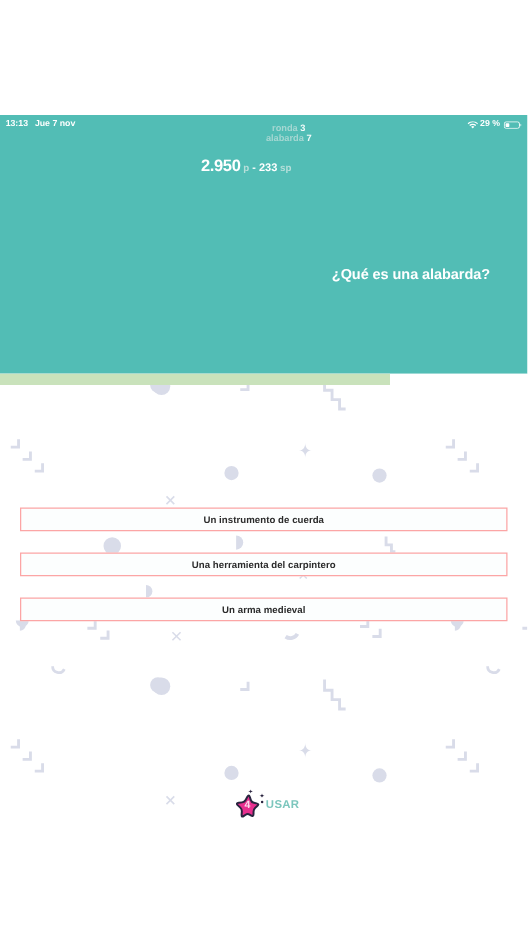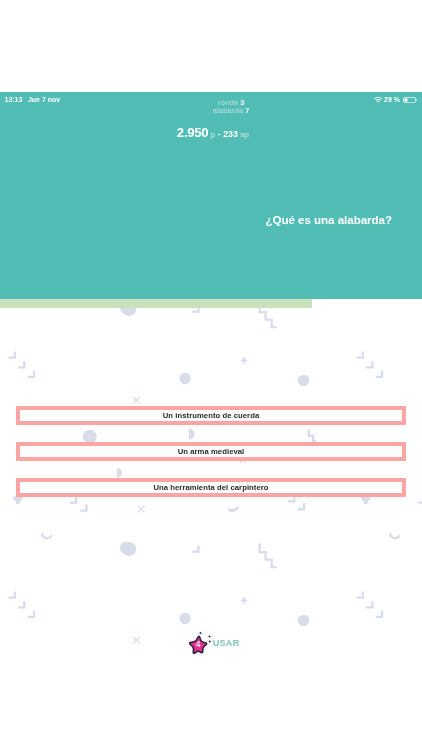--- a/index.html
+++ b/index.html
@@ -11,40 +11,40 @@
   .statusbar{position:absolute;left:0;top:0;width:422px;height:15px;}
   .sb-left{position:absolute;left:4.5px;top:4px;display:flex;align-items:baseline;gap:5.5px;}
   .sb-left span{color:#ffffff;font-size:7px;font-weight:bold;letter-spacing:0;line-height:8px;}
   .sb-right{position:absolute;right:4px;top:4px;display:flex;align-items:center;gap:3.4px;}
   .sb-right .pct{color:#fff;font-size:7px;font-weight:bold;line-height:8px;}
 
   .meta{position:absolute;left:0;top:7px;width:422px;text-align:center;}
   .meta-line{font-size:7.4px;line-height:8.2px;color:#a4d7d2;font-weight:600;padding-left:40px;}
   .meta-line b{color:#f2fbfa;font-weight:bold;}
 
-  .score{position:absolute;left:16px;top:32.5px;width:394px;text-align:center;color:#fff;white-space:nowrap;
+  .score{position:absolute;left:0;top:32.5px;width:394px;text-align:center;color:#fff;white-space:nowrap;
          display:flex;align-items:baseline;justify-content:center;}
   .score .big{font-size:13.2px;font-weight:bold;letter-spacing:-.3px;}
   .score .unit{font-size:7.8px;font-weight:600;color:#b6dfda;margin-left:2.2px;}
   .score .dash{font-size:8.5px;font-weight:bold;color:#ffffff;margin-left:2.5px;}
   .score .mid{font-size:8.8px;font-weight:bold;color:#ffffff;margin-left:2.5px;}
 
   .question{position:absolute;left:0;top:121px;width:392px;text-align:right;color:#fff;
             font-size:11.6px;font-weight:bold;letter-spacing:-.05px;}
 
   
   .progress{position:absolute;left:0;top:299px;width:422px;height:9px;background:#ffffff;}
   .progress-fill{position:absolute;left:0;top:0;height:9px;width:312px;background:#c9e2bb;}
 
   
   .pattern{position:absolute;left:0;top:308px;width:422px;height:345px;overflow:hidden;}
 
   
   .answers{position:absolute;left:16px;top:406px;width:390px;}
-  .ans{box-sizing:border-box;width:390px;height:18.5px;border:4px solid #fca5a5;background:#fcfefe;
+  .ans{box-sizing:border-box;width:390px;height:18.5px;border:1px solid #fca5a5;background:#fcfefe;
        display:flex;align-items:center;justify-content:center;
        font-size:7.7px;font-weight:bold;color:#2b2b2b;letter-spacing:.05px;margin-bottom:17.7px;}
 
   
   .logo{position:absolute;left:182.5px;top:629px;width:56px;height:26px;}
   .logo-star{position:absolute;left:1px;top:1px;}
   .logo .star-num{font-family:"Liberation Sans",sans-serif;font-size:8.4px;font-weight:bold;fill:#ffffff;fill-opacity:.82;}
   .logo .word{position:absolute;left:30.2px;top:9.0px;color:#7cc6bd;font-size:9.1px;font-weight:700;letter-spacing:.25px;line-height:10px;}
 </style>
 </head>
@@ -400,22 +400,22 @@
           <rect x="484.59999999999997" y="440.375" width="9.2" height="1.25" fill="#d9dce9"></rect>
         </g>
         <path d="M587.2635807428715 439.75577250228713 A8 8 0 0 1 575.6113885091917 442.5532163543119 L577.3321178182448 440.09576022144495 A5 5 0 0 0 584.6147379642947 438.3473578139295 z" fill="#d9dce9"></path>
         <circle cx="477.2" cy="481" r="7" fill="#d9dce9"></circle>
         <path d="M400.4378467222199 467.7357095704442 A6 6 0 0 1 389.00365503788544 464.99060301978506 L391.20231485732745 465.06738191253055 A3.8 3.8 0 0 0 398.44396959073924 466.8059493946147 z" fill="#d9dce9"></path>
       </svg>
   </div>
 
   <div class="answers">
     <div class="ans">Un instrumento de cuerda</div>
+    <div class="ans">Una herramienta del carpintero</div>
     <div class="ans">Un arma medieval</div>
-    <div class="ans">Una herramienta del carpintero</div>
   </div>
 
   <div class="logo">
     <svg class="logo-star" width="30" height="28" viewBox="-2 -2 30 28">
       <g>
         <path d="M14.50 -0.65 C14.50 0.40,15.26 1.10,16.40 1.10 C15.26 1.10,14.50 1.80,14.50 2.85 C14.50 1.80,13.74 1.10,12.60 1.10 C13.74 1.10,14.50 0.40,14.50 -0.65z" fill="#2b2540"></path>
         <path d="M23.60 2.65 C23.60 3.76,24.40 4.50,25.60 4.50 C24.40 4.50,23.60 5.24,23.60 6.35 C23.60 5.24,22.80 4.50,21.60 4.50 C22.80 4.50,23.60 3.76,23.60 2.65z" fill="#2b2540"></path>
         <circle cx="23.70" cy="9.60" r="1.0" fill="#2b2540"></circle>
       </g>
       <path class="star-body" d="M11.90 5.39 Q13.10 3.20 13.87 5.58 L14.68 8.10 Q15.27 9.91 17.13 10.28 L19.25 10.71 Q21.70 11.20 19.82 12.85 L18.25 14.23 Q16.83 15.49 16.82 17.39 L16.81 19.10 Q16.80 21.60 14.68 20.28 L13.68 19.66 Q12.07 18.66 10.52 19.76 L9.14 20.75 Q7.10 22.20 7.29 19.71 L7.48 17.29 Q7.62 15.40 6.24 14.10 L4.32 12.31 Q2.50 10.60 4.98 10.27 L7.69 9.90 Q9.58 9.65 10.49 7.98 L11.90 5.39 z" fill="#e8308f" stroke="#2b2540" stroke-width="1.6" stroke-linejoin="round" stroke-linecap="round"></path>

